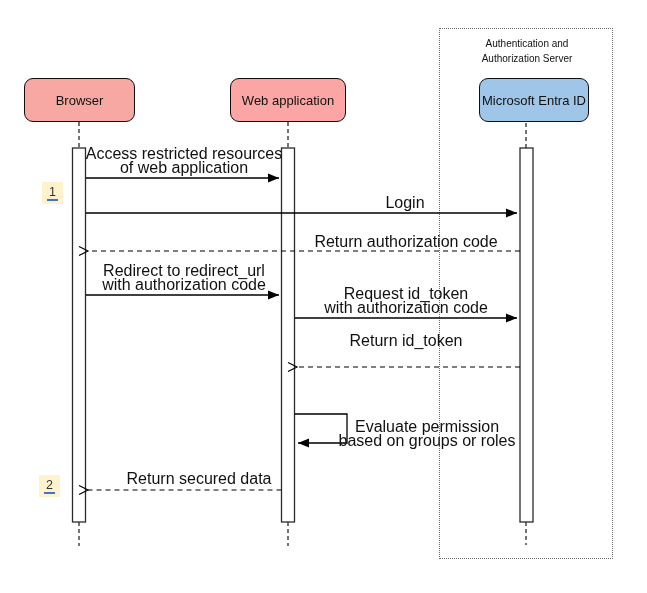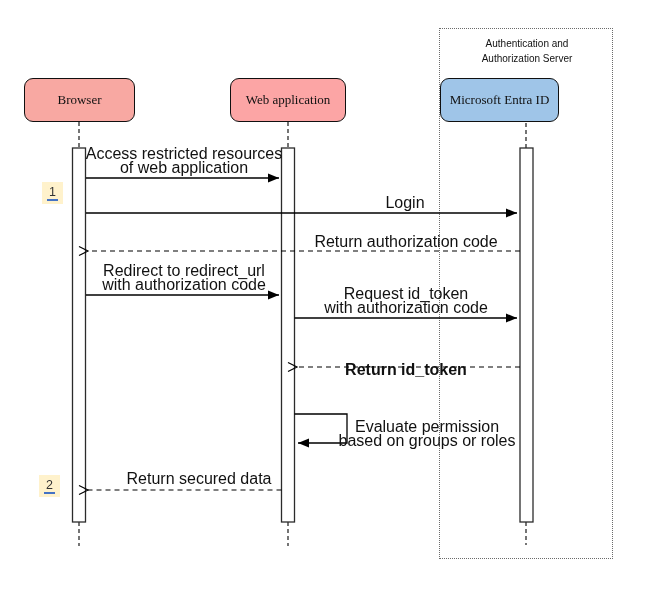--- a/index.html
+++ b/index.html
@@ -42,25 +42,24 @@
     height: 44px;
     border: 1.5px solid #101010;
     border-radius: 9px;
     box-sizing: border-box;
     display: flex;
     align-items: center;
     justify-content: center;
     font-size: 13px;
     color: #111111;
     text-align: center;
-    font-family: Liberation Serif, serif;
   }
   .p-browser { left: 24px;  width: 111px; }
   .p-webapp  { left: 230px; width: 116px; }
-  .p-entra   { left: 440px; width: 119px; }
+  .p-entra   { left: 479px; width: 110px; }
   .msg {
     position: absolute;
     transform: translateX(-50%);
     text-align: center;
     font-size: 16px;
     line-height: 14px;
     color: #111111;
     white-space: pre-line;
   }
   .step-marker {
@@ -138,18 +137,18 @@
   </div>
 
   <div class="msg" style="left:184px; top:147px;">Access restricted resources
 of web application</div>
   <div class="msg" style="left:405px; top:196px;">Login</div>
   <div class="msg" style="left:406px; top:235px;text-align:center;">Return authorization code</div>
   <div class="msg" style="left:184px; top:264px;">Redirect to redirect_url
 with authorization code</div>
   <div class="msg" style="left:406px; top:287px;">Request id_token
 with authorization code</div>
-  <div class="msg" style="left:406px; top:363px;font-weight:bold;">Return id_token</div>
+  <div class="msg" style="left:406px; top:334px;">Return id_token</div>
   <div class="msg" style="left:427px; top:408px;margin-top:12px;">Evaluate permission
 based on groups or roles</div>
   <div class="msg" style="left:199px; top:472px;">Return secured data</div>
 
 </div>
 
 </body></html>

